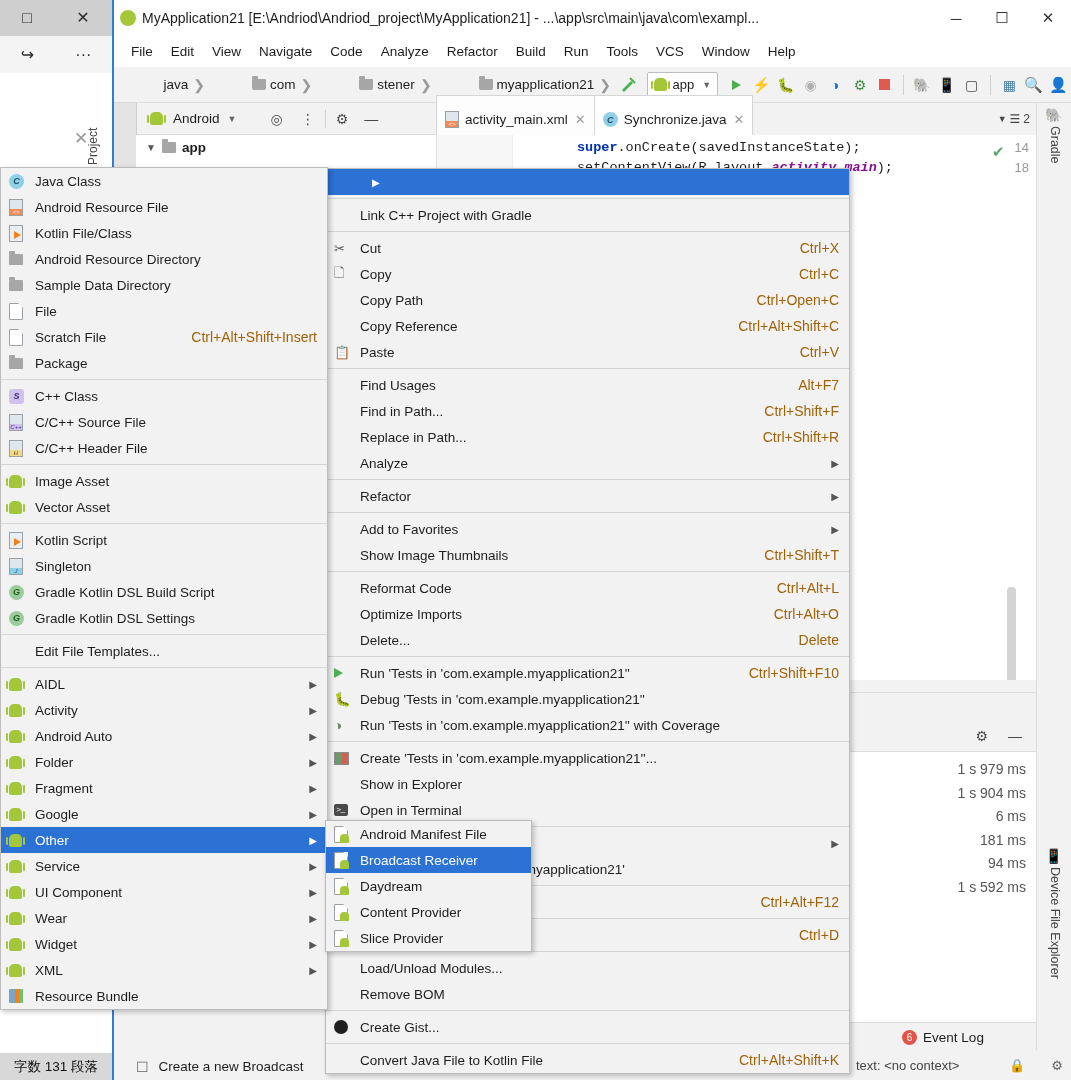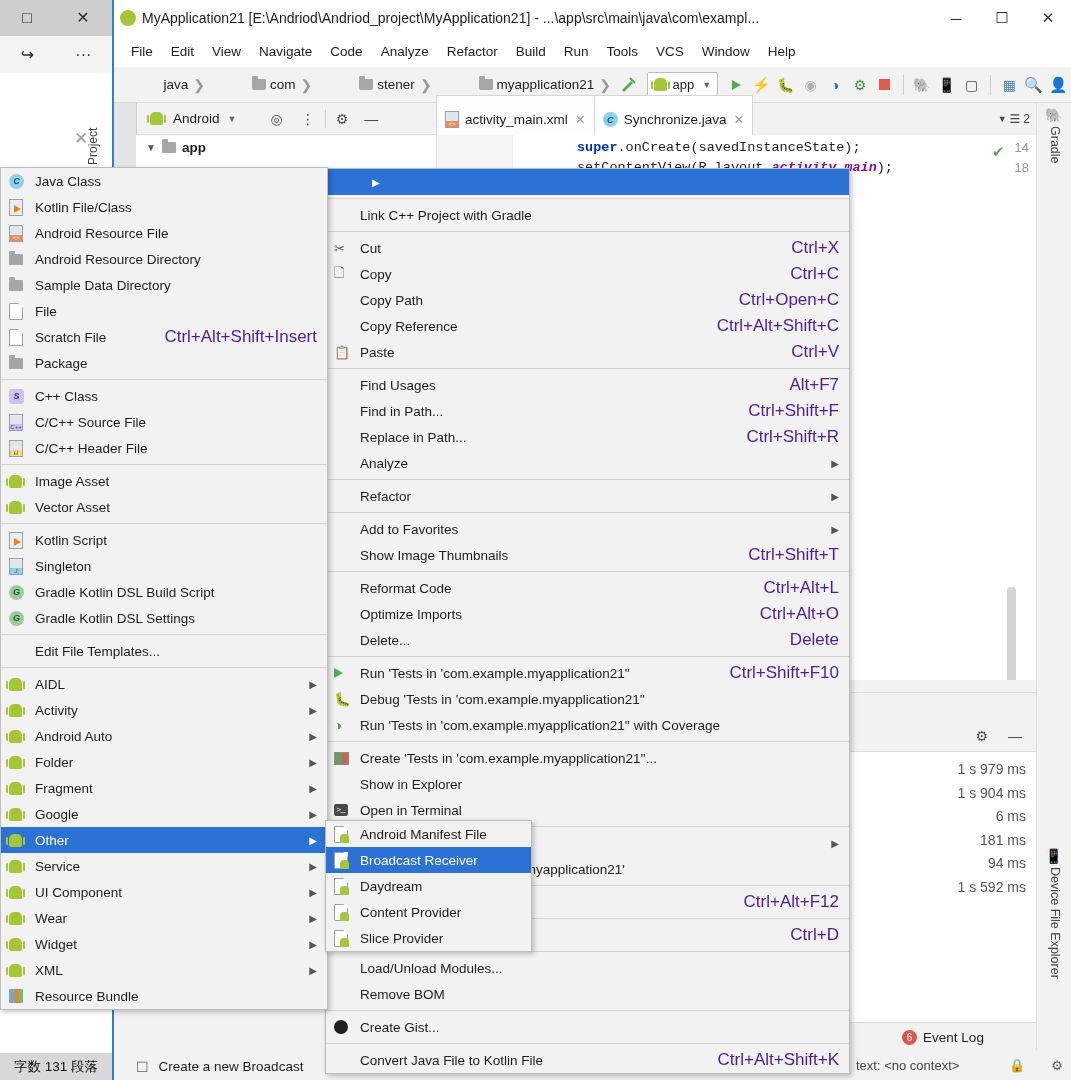--- a/index.html
+++ b/index.html
@@ -80,21 +80,21 @@
   #bottom-tabs{left:114px;top:1027px;width:736px;height:26px;background:#f2f2f2;display:flex;align-items:center;justify-content:flex-end;padding-right:6px;box-sizing:border-box;font-size:13px;}
   .btab{display:flex;align-items:center;margin-left:18px;}
   #status-left{left:114px;top:1053px;width:736px;height:27px;background:#f2f2f2;display:flex;align-items:center;font-size:13.5px;}
   #cn-status{left:0;top:1053px;width:112px;height:27px;background:#d8d8d8;display:flex;align-items:center;justify-content:center;font-size:13.5px;color:#111;}
 
   
   .popup{background:#f2f2f2;border:1px solid #bdbdbd;box-shadow:2px 2px 5px rgba(0,0,0,.23);box-sizing:border-box;}
   .mrow{display:flex;align-items:center;height:26px;padding:0 10px 0 8px;font-size:13.5px;color:#1d1d1d;white-space:nowrap;position:relative;}
   .mrow .ico{width:20px;min-width:20px;display:flex;align-items:center;justify-content:flex-start;margin-right:6px;}
   .mrow .lbl{flex:1;}
-  .mrow .acc{color:#4c1d95;font-size:17px;margin-left:24px;}
+  .mrow .acc{color:#a16207;font-size:14px;margin-left:24px;}
   .mrow .arrow{margin-left:12px;color:#555;font-size:10px;}
   .mrow.sel{background:#2b72d4;color:#ffffff;}
   .mrow.sel .arrow{color:#ffffff;}
   .msep{height:1px;background:#d4d4d4;margin:3px 0;}
 
   
   #menu-new{left:0;top:167px;width:328px;}
   
   #menu-ctx{left:325px;top:168px;width:525px;}
   
@@ -537,34 +537,34 @@
 
 <div class="abs popup" id="menu-new">
   <div class="mrow">
     <span class="ico">
         <i class="cbadge">C</i>
       </span>
     <span class="lbl">Java Class</span>
   </div>
   <div class="mrow">
     <span class="ico">
-        <i class="kfile"></i>
-      </span>
-    <span class="lbl">Kotlin File/Class</span>
-  </div>
-  <div class="mrow">
-    <span class="ico">
         <i class="xfile">
           <span class="t">&lt;&gt;</span>
         </i>
       </span>
     <span class="lbl">Android Resource File</span>
   </div>
   <div class="mrow">
     <span class="ico">
+        <i class="kfile"></i>
+      </span>
+    <span class="lbl">Kotlin File/Class</span>
+  </div>
+  <div class="mrow">
+    <span class="ico">
         <i class="folder2"></i>
       </span>
     <span class="lbl">Android Resource Directory</span>
   </div>
   <div class="mrow">
     <span class="ico">
         <i class="folder2"></i>
       </span>
     <span class="lbl">Sample Data Directory</span>
   </div>

